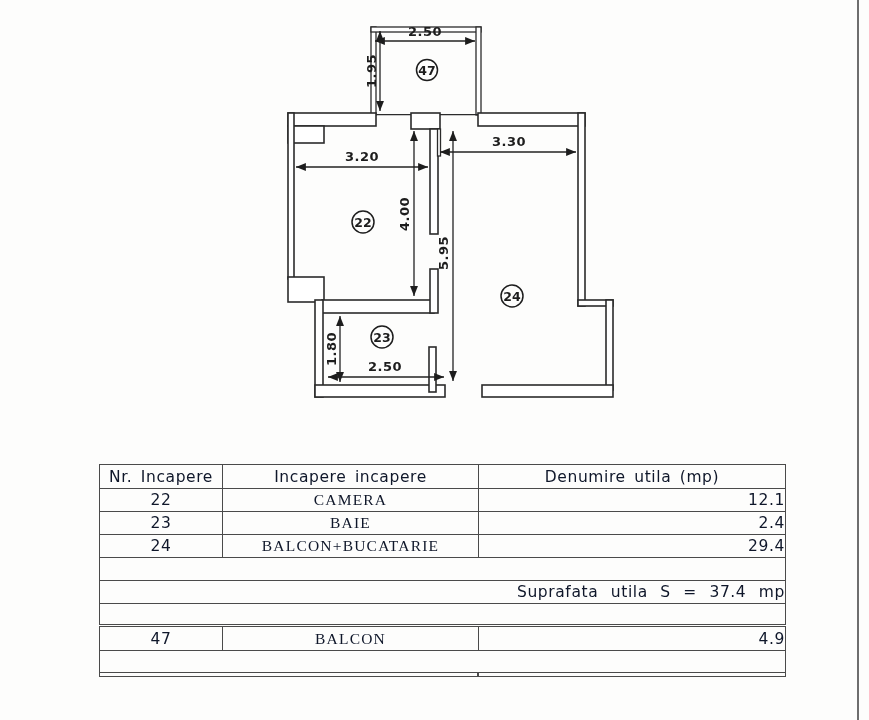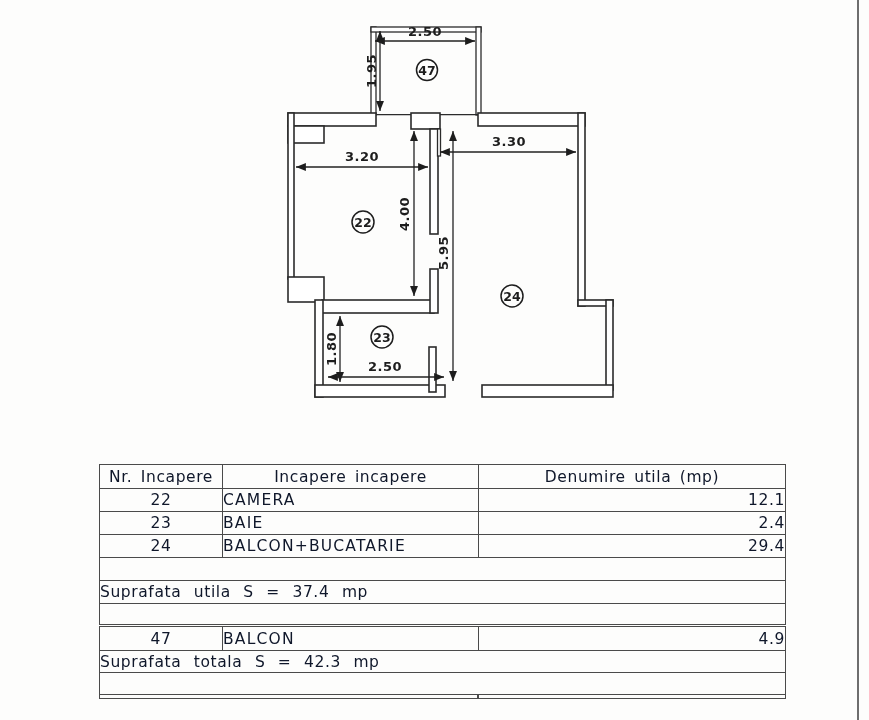--- a/index.html
+++ b/index.html
@@ -19,24 +19,24 @@
   .room-text{font:700 12.5px "DejaVu Sans",sans-serif;fill:#1d1d1d;}
   #arr path{fill:#1d1d1d;}
   
   .areas-table{
     position:absolute;left:99px;top:464px;width:686px;
     border-collapse:collapse;table-layout:fixed;
     font-size:15.5px;color:#0f172a;letter-spacing:.6px;
   }
   .areas-table td{border:1.5px solid #4a4a4a;padding:0;overflow:hidden;white-space:nowrap;}
   .c-nr{text-align:center;}
-  .c-name{text-align:left;padding-left:20px;letter-spacing:1.2px;}
+  .c-name{text-align:center;padding-left:20px;letter-spacing:1.2px;font-family:Liberation Serif, serif;}
   .c-area{text-align:right;}
   .c-head{text-align:center;word-spacing:3px;}
-  .row-span td{text-align:left;word-spacing:7px;}
+  .row-span td{text-align:right;word-spacing:7px;}
   .row-balcon td{border-top:3px double #4a4a4a;}
   .row-partial td{position:relative;}
   .row-partial .div-mark{position:absolute;left:377px;top:0;width:1.5px;height:4px;background:#4a4a4a;}
   
   .page-border-right{position:absolute;left:857px;top:0;width:2px;height:720px;background:#6e6e6e;}
 </style>
 </head>
 <body>
 
 <svg class="plan-svg" width="869" height="464" viewBox="0 0 869 464">
@@ -166,23 +166,20 @@
   </tr>
   <tr class="row-span" style="height:22px">
     <td colspan="3"></td>
   </tr>
   <tr class="row-balcon" style="height:25px">
     <td class="c-nr">47</td>
     <td class="c-name">BALCON</td>
     <td class="c-area">4.9</td>
   </tr>
   <tr class="row-span" style="height:22px">
-    <td colspan="3">Suprafata totala S = 42.3 mp</td>
-  </tr>
-  <tr class="row-span" style="height:22px">
     <td colspan="3"></td>
   </tr>
   <tr class="row-partial" style="height:4px">
     <td colspan="3">
           <span class="div-mark"></span>
         </td>
   </tr>
 </tbody>
   </table>
 

